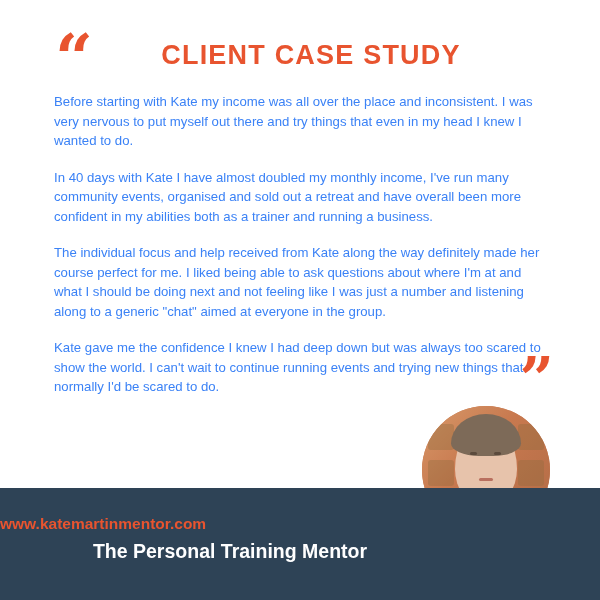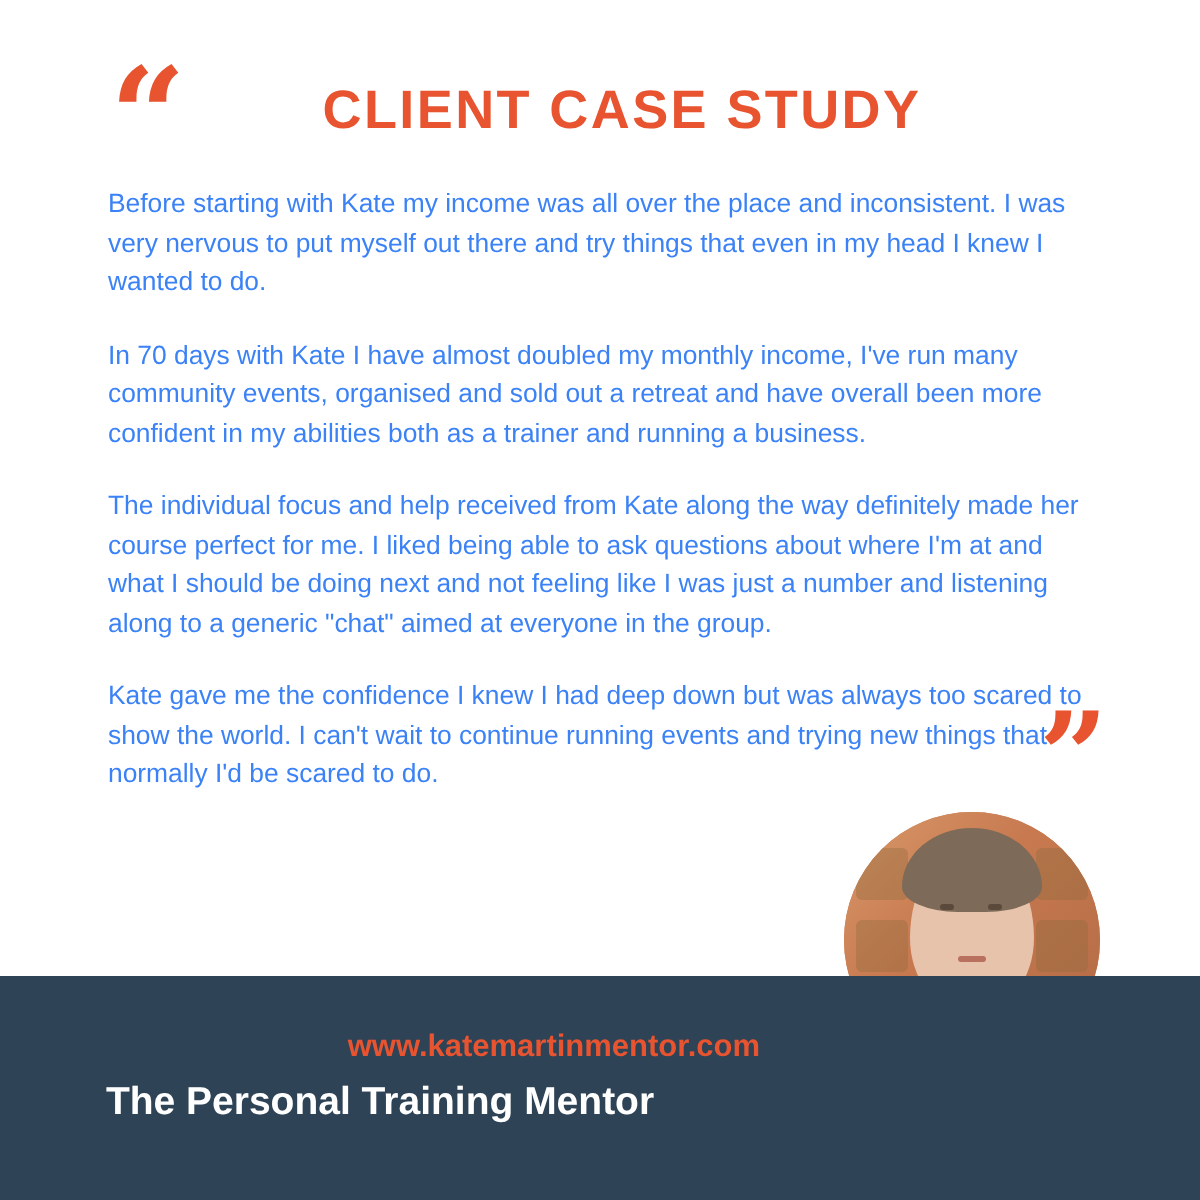--- a/index.html
+++ b/index.html
@@ -83,34 +83,35 @@
     bottom: 0;
     width: 600px;
     height: 112px;
     background: #2e4356;
   }
   .footer-url {
     position: absolute;
     left: 0;
     top: 27px;
     width: 380px;
-    text-align: right;
+    text-align: left;
     color: #e8542f;
     font-size: 15.5px;
     font-weight: bold;
   }
   .footer-tagline {
     position: absolute;
     left: 0;
     top: 52px;
     width: 380px;
     text-align: center;
     color: #ffffff;
     font-size: 19.5px;
     font-weight: bold;
+    padding-left: 40px;
   }
   .avatar-wrap {
     position: absolute;
     right: 50px;
     top: 406px;
     width: 128px;
     height: 128px;
     border-radius: 50%;
     overflow: hidden;
     background: #c97a52;
@@ -204,21 +205,21 @@
 <body>
 
 <div class="card">
 
   <div class="quote-open">“</div>
 
   <div class="title">CLIENT CASE STUDY</div>
 
   <div class="body-copy">
     <p>Before starting with Kate my income was all over the place and inconsistent. I was very nervous to put myself out there and try things that even in my head I knew I wanted to do.</p>
-    <p>In 70 days with Kate I have almost doubled my monthly income, I've run many community events, organised and sold out a retreat and have overall been more confident in my abilities both as a trainer and running a business.</p>
+    <p>In 40 days with Kate I have almost doubled my monthly income, I've run many community events, organised and sold out a retreat and have overall been more confident in my abilities both as a trainer and running a business.</p>
     <p>The individual focus and help received from Kate along the way definitely made her course perfect for me. I liked being able to ask questions about where I'm at and what I should be doing next and not feeling like I was just a number and listening along to a generic "chat" aimed at everyone in the group.</p>
     <p>Kate gave me the confidence I knew I had deep down but was always too scared to show the world. I can't wait to continue running events and trying new things that normally I'd be scared to do.</p>
   </div>
 
   <div class="quote-close">”</div>
 
 
   <div class="avatar-wrap">
     <div class="avatar-bg"></div>
     <div class="avatar-tiles">

